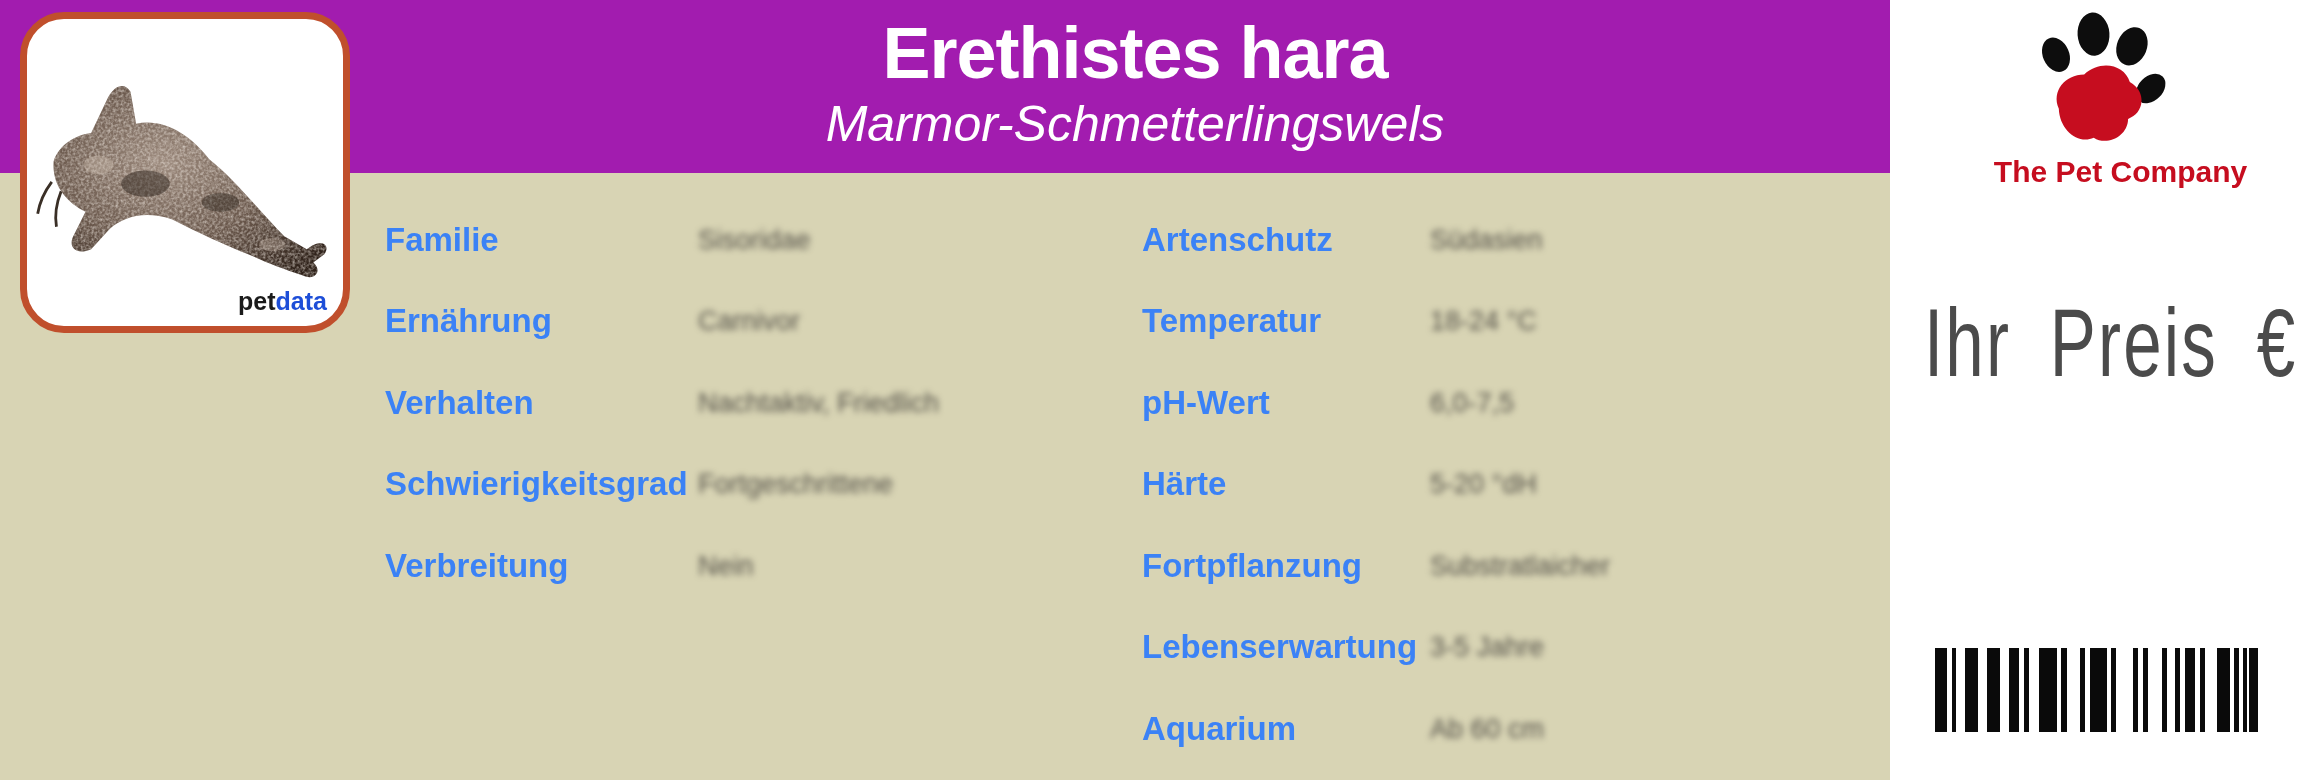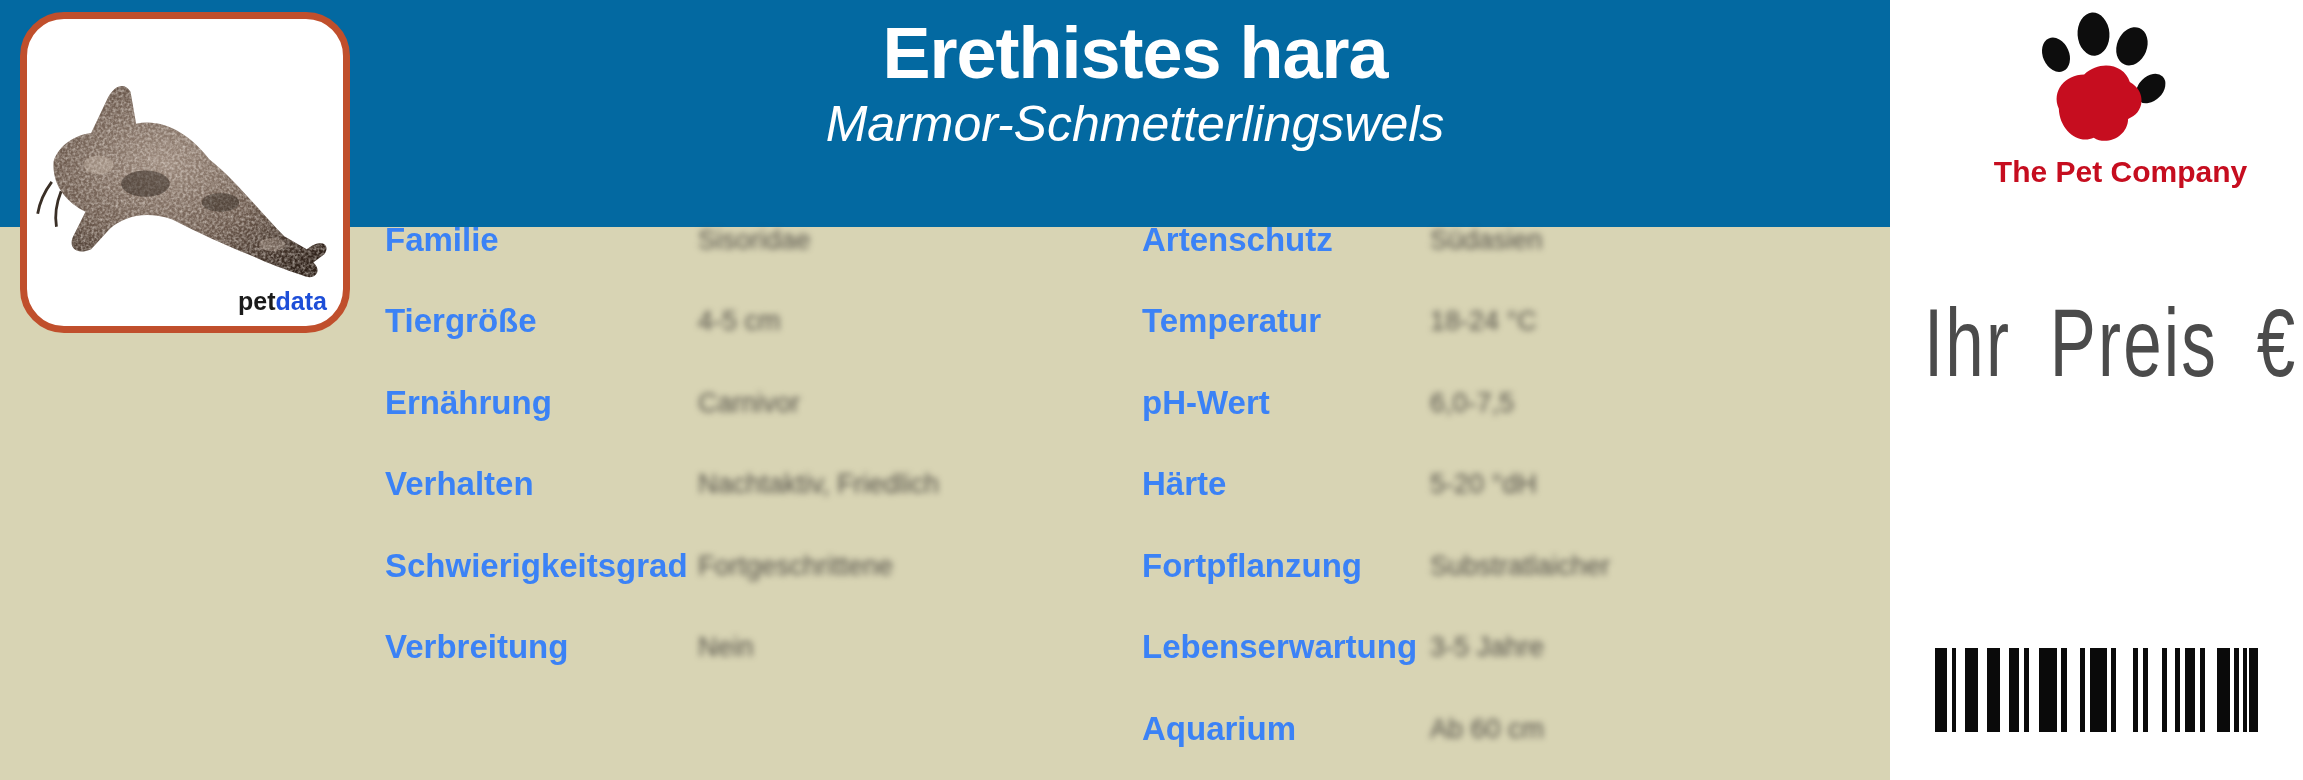--- a/index.html
+++ b/index.html
@@ -3,21 +3,21 @@
 <meta charset="utf-8">
 <style>
   html,body{margin:0;padding:0;background:#fff;}
   #label{position:relative;width:2303px;height:780px;overflow:hidden;
          font-family:"Liberation Sans",sans-serif;background:#fff;}
 
   
   .body-bg{position:absolute;left:0;top:0;width:1890px;height:780px;background:#d8d4b4;}
 
   
-  .header{position:absolute;left:0;top:0;width:1890px;height:227px;background:#0369a1;}
+  .header{position:absolute;left:0;top:0;width:1890px;height:173px;background:#a21caf;}
   .header-inner{position:absolute;left:380px;right:0;top:0;height:100%;text-align:center;color:#fff;}
   .title{margin:14px 0 0 0;font-size:72px;font-weight:bold;letter-spacing:-1px;line-height:1.1;}
   .subtitle{margin:4px 0 0 0;font-size:50px;font-style:italic;font-weight:normal;line-height:1.1;}
 
   
   .photo-card{position:absolute;left:20px;top:12px;width:330px;height:321px;background:#fff;
               border:7px solid #c04f2c;border-radius:44px;box-sizing:border-box;}
   .fish-svg{position:absolute;left:6px;top:40px;width:300px;height:240px;}
   .brand{position:absolute;right:16px;bottom:10px;font-size:25px;font-weight:bold;letter-spacing:0;}
   .brand .pet{color:#1b1b1b;margin-left:44px;} .brand .data{color:#1d4ed8;}
@@ -118,24 +118,20 @@
       <span class="pet">pet</span><span class="data">data</span>
     </div>
   </div>
 
   <div class="col col-left">
       <div class="spec-row">
         <span class="spec-label">Familie</span>
         <span class="spec-value">Sisoridae</span>
       </div>
       <div class="spec-row">
-        <span class="spec-label">Tiergröße</span>
-        <span class="spec-value">4-5 cm</span>
-      </div>
-      <div class="spec-row">
         <span class="spec-label">Ernährung</span>
         <span class="spec-value">Carnivor</span>
       </div>
       <div class="spec-row">
         <span class="spec-label">Verhalten</span>
         <span class="spec-value">Nachtaktiv, Friedlich</span>
       </div>
       <div class="spec-row">
         <span class="spec-label">Schwierigkeitsgrad</span>
         <span class="spec-value">Fortgeschrittene</span>

